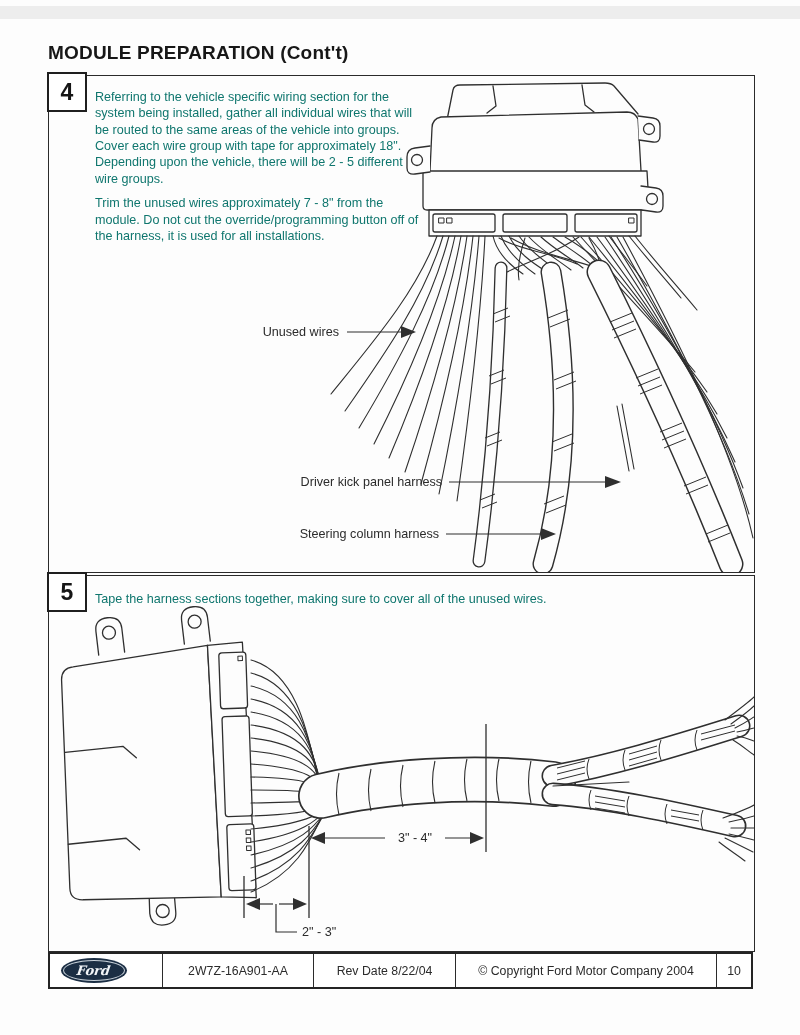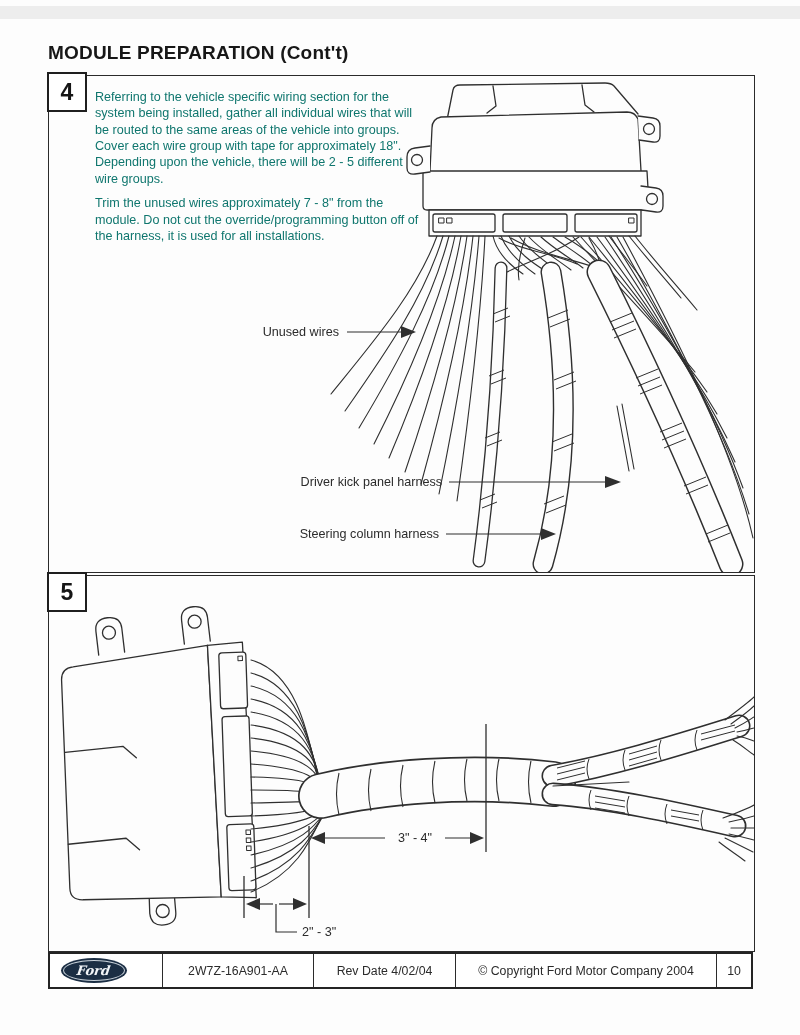--- a/index.html
+++ b/index.html
@@ -163,20 +163,23 @@
 
         <text x="390" y="462" text-anchor="end">Steering column harness</text>
         <line x1="397" y1="458" x2="492" y2="458" stroke="#2f2f2f" stroke-width="1.2"></line>
         <polygon points="492,452 507,458 492,464" fill="#2f2f2f"></polygon>
       </g>
     </svg>
   </section>
 
   <section class="step-box step5">
     <div class="step-num">5</div>
+    <div class="step-text">
+      <p>Tape the harness sections together, making sure to cover all of the unused wires.</p>
+    </div>
 
     <svg class="diagram" viewBox="0 0 705 375" width="705" height="375">
 
       <g fill="none" stroke="#2f2f2f" stroke-width="1.3" stroke-linejoin="round" stroke-linecap="round" transform="rotate(-2 140 200)">
         <path d="M 54,76 L 52,52 Q 51,40 64,39 Q 77,38 78,50 L 80,74" fill="#fdfdfd"></path>
         <circle cx="65" cy="54" r="6.5"></circle>
         <path d="M 140,68 L 138,44 Q 137,32 150,31 Q 163,30 164,42 L 166,66" fill="#fdfdfd"></path>
         <circle cx="151" cy="46" r="6.5"></circle>
         <path d="M 96,316 L 96,336 Q 97,349 110,348 Q 123,347 122,335 L 121,315" fill="#fdfdfd"></path>
         <circle cx="109" cy="334" r="6.5"></circle>
@@ -288,17 +291,17 @@
     </svg>
   </section>
 
   <footer class="footer">
     <div class="cell c-logo">
       <div class="ford-oval">
         <span class="ford-text">Ford</span>
       </div>
     </div>
     <div class="cell c-part">2W7Z-16A901-AA</div>
-    <div class="cell c-rev">Rev Date 4/02/04</div>
+    <div class="cell c-rev">Rev Date 8/22/04</div>
     <div class="cell c-copy">© Copyright Ford Motor Company 2004</div>
     <div class="cell c-page">10</div>
   </footer>
 </div>
 
 </body></html>

